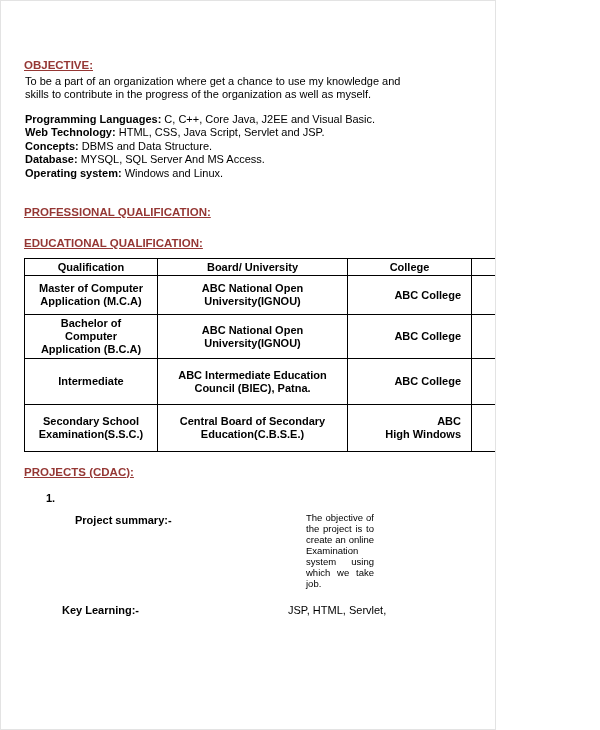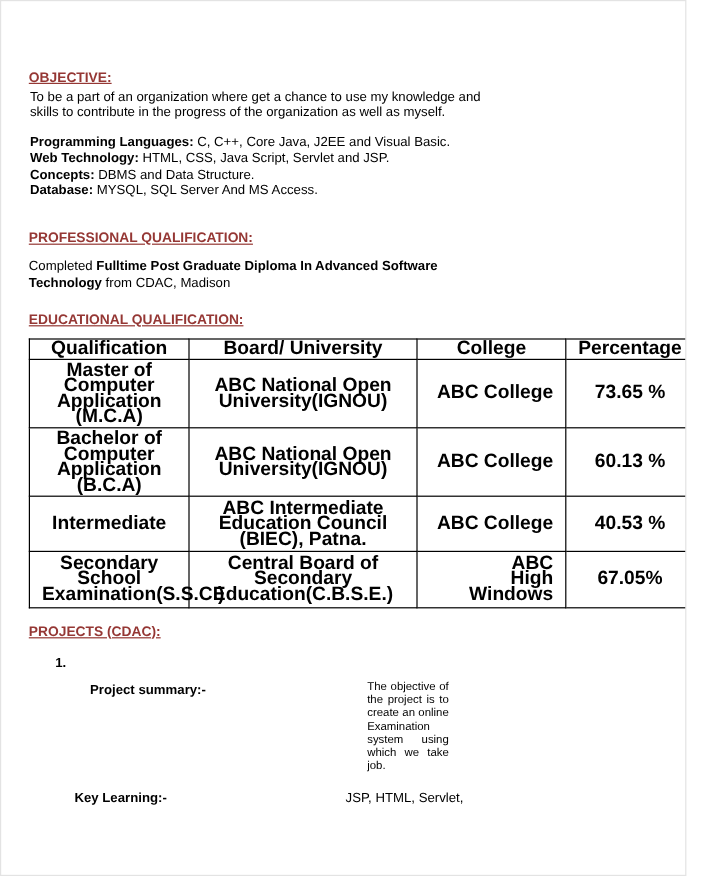--- a/index.html
+++ b/index.html
@@ -1,18 +1,18 @@
 <!DOCTYPE html>
 <html><head>
 <meta charset="utf-8">
 <style>
   * { box-sizing: border-box; }
   html, body { margin: 0; padding: 0; background: #ffffff; }
   .page {
-    width: 572px;
+    width: 496px;
     height: 730px;
     background: #ffffff;
     border: 1px solid #e3e3e3;
     padding: 58px 24px 0 23px;
     font-family: "Liberation Sans", "DejaVu Sans", sans-serif;
     font-size: 11px;
     color: #000000;
     overflow: hidden;
   }
   .sec-heading {
@@ -36,21 +36,21 @@
   .section-education { margin-top: 18px; }
   table.edu-table {
     border-collapse: collapse;
     margin-top: 8px;
     width: 554px;
     table-layout: fixed;
     font-weight: bold;
   }
   .edu-table th, .edu-table td {
     border: 1px solid #000;
-    font-size: 16px;
+    font-size: 11px;
     line-height: 13px;
     padding: 2px 10px;
   }
   .edu-table th { height: 17px; padding: 1px 4px; text-align: center; }
   .edu-table td { text-align: center; white-space: pre-line; vertical-align: middle; }
   .edu-table td.col-college { text-align: right; padding-left: 8px; }
   .edu-table tr.row-h39 td { height: 39px; }
   .edu-table tr.row-h46 td { height: 46px; }
   .edu-table tr.row-h47 td { height: 47px; }
   .section-projects { margin-top: 14px; }
@@ -81,26 +81,26 @@
     <h2 class="sec-heading">OBJECTIVE:</h2>
     <p class="objective-body">To be a part of an organization where get a chance to use my knowledge and skills to contribute in the progress of the organization as well as myself.</p>
   </div>
 
   <div class="section section-skills">
     <div class="skills-list">
       <div class="skill-line"><b>Programming Languages:</b><span> C, C++, Core Java, J2EE and Visual Basic.</span></div>
       <div class="skill-line"><b>Web Technology:</b><span> HTML, CSS, Java Script, Servlet and JSP.</span></div>
       <div class="skill-line"><b>Concepts:</b><span> DBMS and Data Structure.</span></div>
       <div class="skill-line"><b>Database:</b><span> MYSQL, SQL Server And MS Access.</span></div>
+      <div class="skill-line"><b>Operating system:</b><span> Windows and Linux.</span></div>
     </div>
   </div>
 
   <div class="section section-professional">
     <h2 class="sec-heading">PROFESSIONAL  QUALIFICATION:</h2>
-    <p class="prof-body"><span>Completed </span><b>Fulltime Post Graduate Diploma In Advanced Software Technology</b><span> from CDAC, Madison</span></p>
   </div>
 
   <div class="section section-education">
     <h2 class="sec-heading">EDUCATIONAL QUALIFICATION:</h2>
     <table class="edu-table">
       <colgroup>
         <col style="width:133px">
           <col style="width:190px">
           <col style="width:124px">
           <col style="width:107px">

